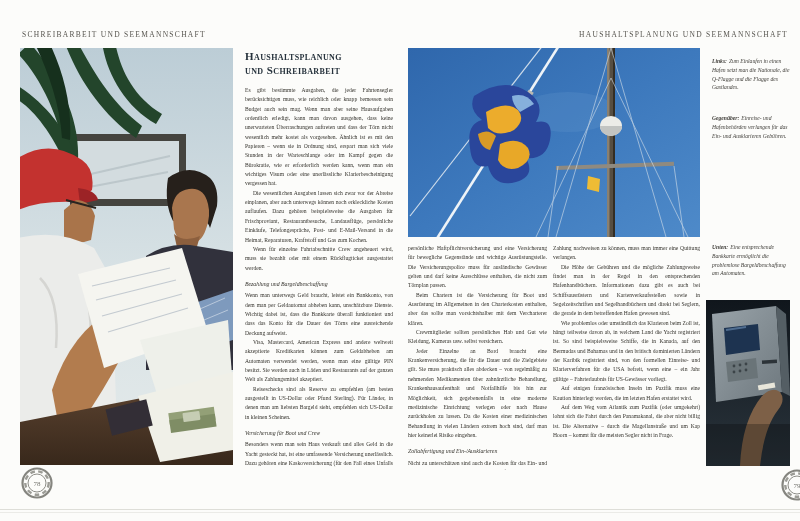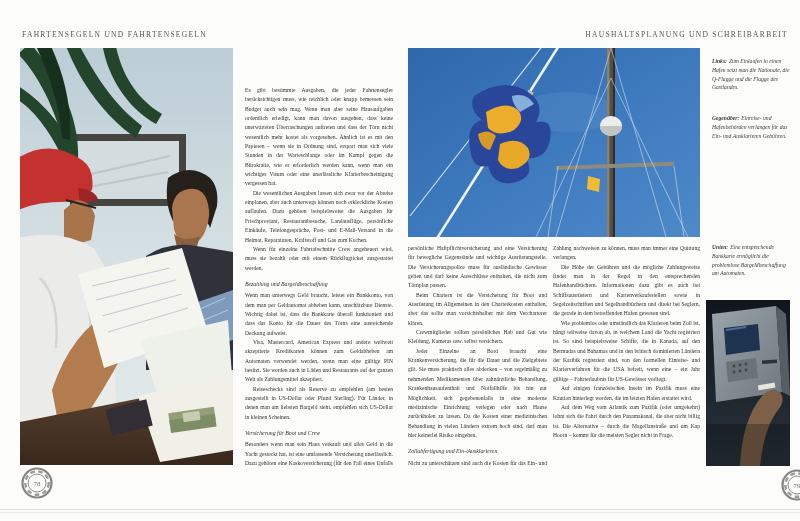--- a/index.html
+++ b/index.html
@@ -46,22 +46,22 @@
   #pagenum-right{left:780px;top:468px;}
   .pagenum text{font-family:"Liberation Serif",serif;}
 
   .book-edge{position:absolute;left:0;width:800px;height:1px;background:#d6d6d0;}
   .book-edge.e1{bottom:11px;opacity:.8;}
   .book-edge.e2{bottom:8px;opacity:.45;}
 </style>
 </head>
 <body>
 
-<div class="running-head left">FAHRTENSEGELN UND FAHRTENSEGELN</div>
-<div class="running-head right">HAUSHALTSPLANUNG UND SCHREIBARBEIT</div>
+<div class="running-head left">SCHREIBARBEIT UND SEEMANNSCHAFT</div>
+<div class="running-head right">HAUSHALTSPLANUNG UND SEEMANNSCHAFT</div>
 
 <div class="photo" id="photo-left">
   <svg viewBox="0 0 213 417" preserveAspectRatio="none">
     <defs>
       <linearGradient id="wall" x1="0" y1="0" x2="0" y2="1">
         <stop offset="0" stop-color="#bccdd6"></stop>
           <stop offset=".55" stop-color="#d8e2e5"></stop>
           <stop offset="1" stop-color="#e4eaea"></stop>
       </linearGradient>
       <linearGradient id="desk" x1="0" y1="0" x2="0" y2="1">
@@ -119,20 +119,22 @@
         <rect x="150" y="362" width="46" height="13" fill="#93a077"></rect>
         <rect x="150" y="369" width="46" height="13" fill="#7f8d65"></rect>
         <rect x="164" y="364" width="17" height="9" rx="1" fill="#c6cdb4"></rect>
       </g>
       <rect x="88" y="356" width="42" height="27" fill="#332e36" transform="rotate(-14 109 369)"></rect>
     </g>
   </svg>
 </div>
 
 <div class="article-heading">
+  <span>Haushaltsplanung</span>
+  <span>und Schreibarbeit</span>
 </div>
 
 <div class="col" id="col-left">
   <p>Es gibt bestimmte Ausgaben, die jeder Fahrtensegler berücksichtigen muss, wie reichlich oder knapp bemessen sein Budget auch sein mag. Wenn man aber seine Hausaufgaben ordentlich erledigt, kann man davon ausgehen, dass keine unerwarteten Überraschungen auftreten und dass der Törn nicht wesentlich mehr kostet als vorgesehen. Ähnlich ist es mit den Papieren – wenn sie in Ordnung sind, erspart man sich viele Stunden in der Warteschlange oder im Kampf gegen die Bürokratie, wie er erforderlich werden kann, wenn man ein wichtiges Visum oder eine unerlässliche Klarierbescheinigung vergessen hat.</p>
   <p>Die wesentlichen Ausgaben lassen sich zwar vor der Abreise einplanen, aber auch unterwegs können noch erkleckliche Kosten auflaufen. Dazu gehören beispielsweise die Ausgaben für Frischproviant, Restaurantbesuche, Landausflüge, persönliche Einkäufe, Telefongespräche, Post- und E-Mail-Versand in die Heimat, Reparaturen, Kraftstoff und Gas zum Kochen.</p>
   <p>Wenn für einzelne Fahrtabschnitte Crew angeheuert wird, muss sie bezahlt oder mit einem Rückflugticket ausgestattet werden.</p>
   <h3>Bezahlung und Bargeldbeschaffung</h3>
   <p>Wenn man unterwegs Geld braucht, leistet ein Bankkonto, von dem man per Geldautomat abheben kann, unschätzbare Dienste. Wichtig dabei ist, dass die Bankkarte überall funktioniert und dass das Konto für die Dauer des Törns eine ausreichende Deckung aufweist.</p>
   <p>Visa, Mastercard, American Express und andere weltweit akzeptierte Kreditkarten können zum Geldabheben am Automaten verwendet werden, wenn man eine gültige PIN besitzt. Sie werden auch in Läden und Restaurants auf der ganzen Welt als Zahlungsmittel akzeptiert.</p>
   <p>Reiseschecks sind als Reserve zu empfehlen (am besten ausgestellt in US-Dollar oder Pfund Sterling). Für Länder, in denen man am liebsten Bargeld sieht, empfehlen sich US-Dollar in kleinen Scheinen.</p>

